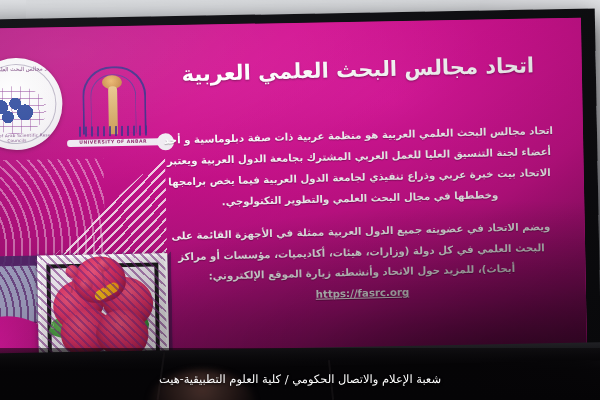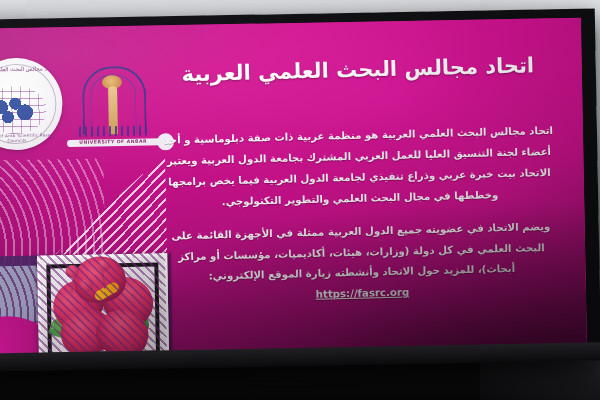--- a/index.html
+++ b/index.html
@@ -351,14 +351,20 @@
         <div class="slide-num">2</div>
 
         <div class="slide-vignette"></div>
       </div>
 
       <div class="tv-glare"></div>
     </div>
     <div class="tv-bottom-edge"></div>
   </div>
 
+  <div class="caption-bar">
+    <div class="cable"></div>
+    <div class="cable2"></div>
+    <div class="head-blur"></div>
+    <div class="caption-text">شعبة الإعلام والاتصال الحكومي / كلية العلوم التطبيقية-هيت</div>
+  </div>
 
 </div>
 
 </body></html>

